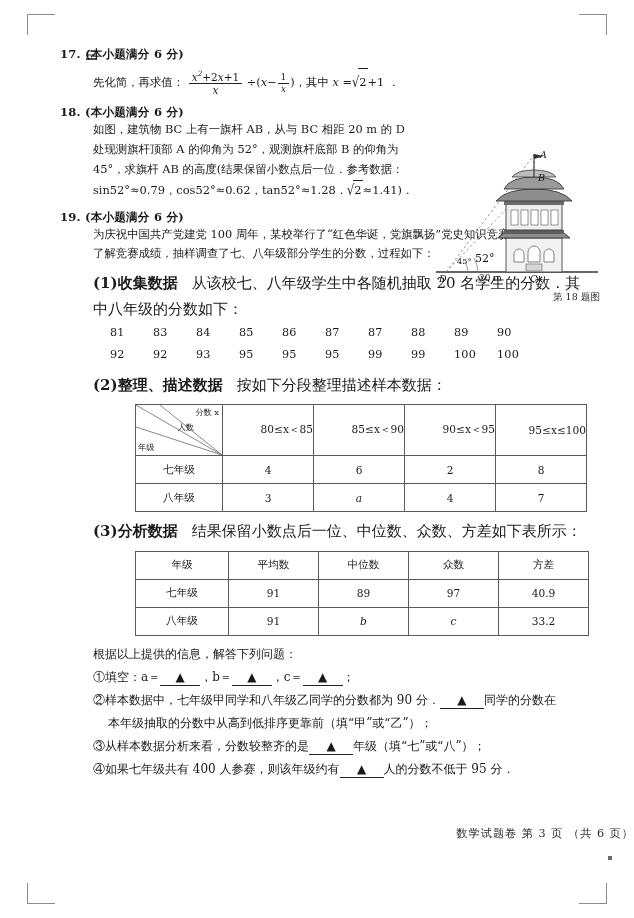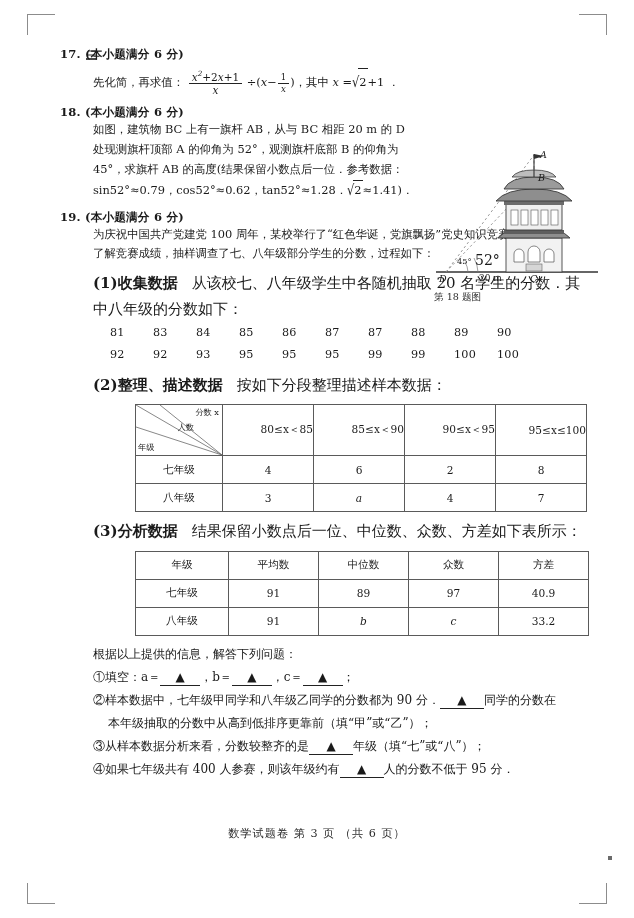--- a/index.html
+++ b/index.html
@@ -104,21 +104,21 @@
     position: absolute;
     left: 434px;
     top: 150px;
     width: 166px;
     height: 152px;
   }
   .fig18 .cap {
     position: absolute;
     left: 0; right: 0;
     bottom: -2px;
-    text-align: left;
+    text-align: right;
     font-size: 9.6px;
     color: #2a2a2a;
   }
 
   
   .tbl-wrap { padding-left: 75px; margin-top: 6px; }
   table.grid {
     border-collapse: collapse;
     font-size: 10.6px;
     table-layout: fixed;
@@ -181,21 +181,21 @@
     border-bottom: 1px solid #222;
     text-align: center;
     line-height: 1.25;
   }
   .blank.wide { min-width: 44px; }
 
   .footer {
     position: absolute;
     left: 0; right: 0;
     top: 826px;
-    text-align: center;
+    text-align: right;
     font-size: 11.2px;
     letter-spacing: 1px;
     color: #2a2a2a;
   }
 </style>
 </head>
 <body>
 
 <div class="page">
 
@@ -394,20 +394,20 @@
       <line x1="100" y1="27" x2="100" y2="4" stroke="#333" stroke-width="1.1"></line>
       <path d="M 100 4 l 10 2 l -10 3 z" fill="#333"></path>
     </svg>
 
     
     <div style="position:absolute;left:106px;top:-1px;font-size:9.5px;font-style:italic;">A</div>
     <div style="position:absolute;left:104px;top:22px;font-size:9.5px;font-style:italic;">B</div>
     <div style="position:absolute;left:96px;top:123px;font-size:9.5px;font-style:italic;">C</div>
     <div style="position:absolute;left:5px;top:123px;font-size:9.5px;font-style:italic;">D</div>
     <div style="position:absolute;left:23px;top:106px;font-size:8.2px;">45°</div>
-    <div style="position:absolute;left:41px;top:102px;font-size:14px;text-align:center;">52°</div>
+    <div style="position:absolute;left:41px;top:102px;font-size:11px;text-align:center;">52°</div>
     <div style="position:absolute;left:45px;top:123px;font-size:9px;">20 m</div>
     <div class="cap">第 18 题图</div>
   </div>
 
   <div class="footer">数学试题卷  第 3 页 （共 6 页）</div>
 
 </div>
 
 </body></html>

